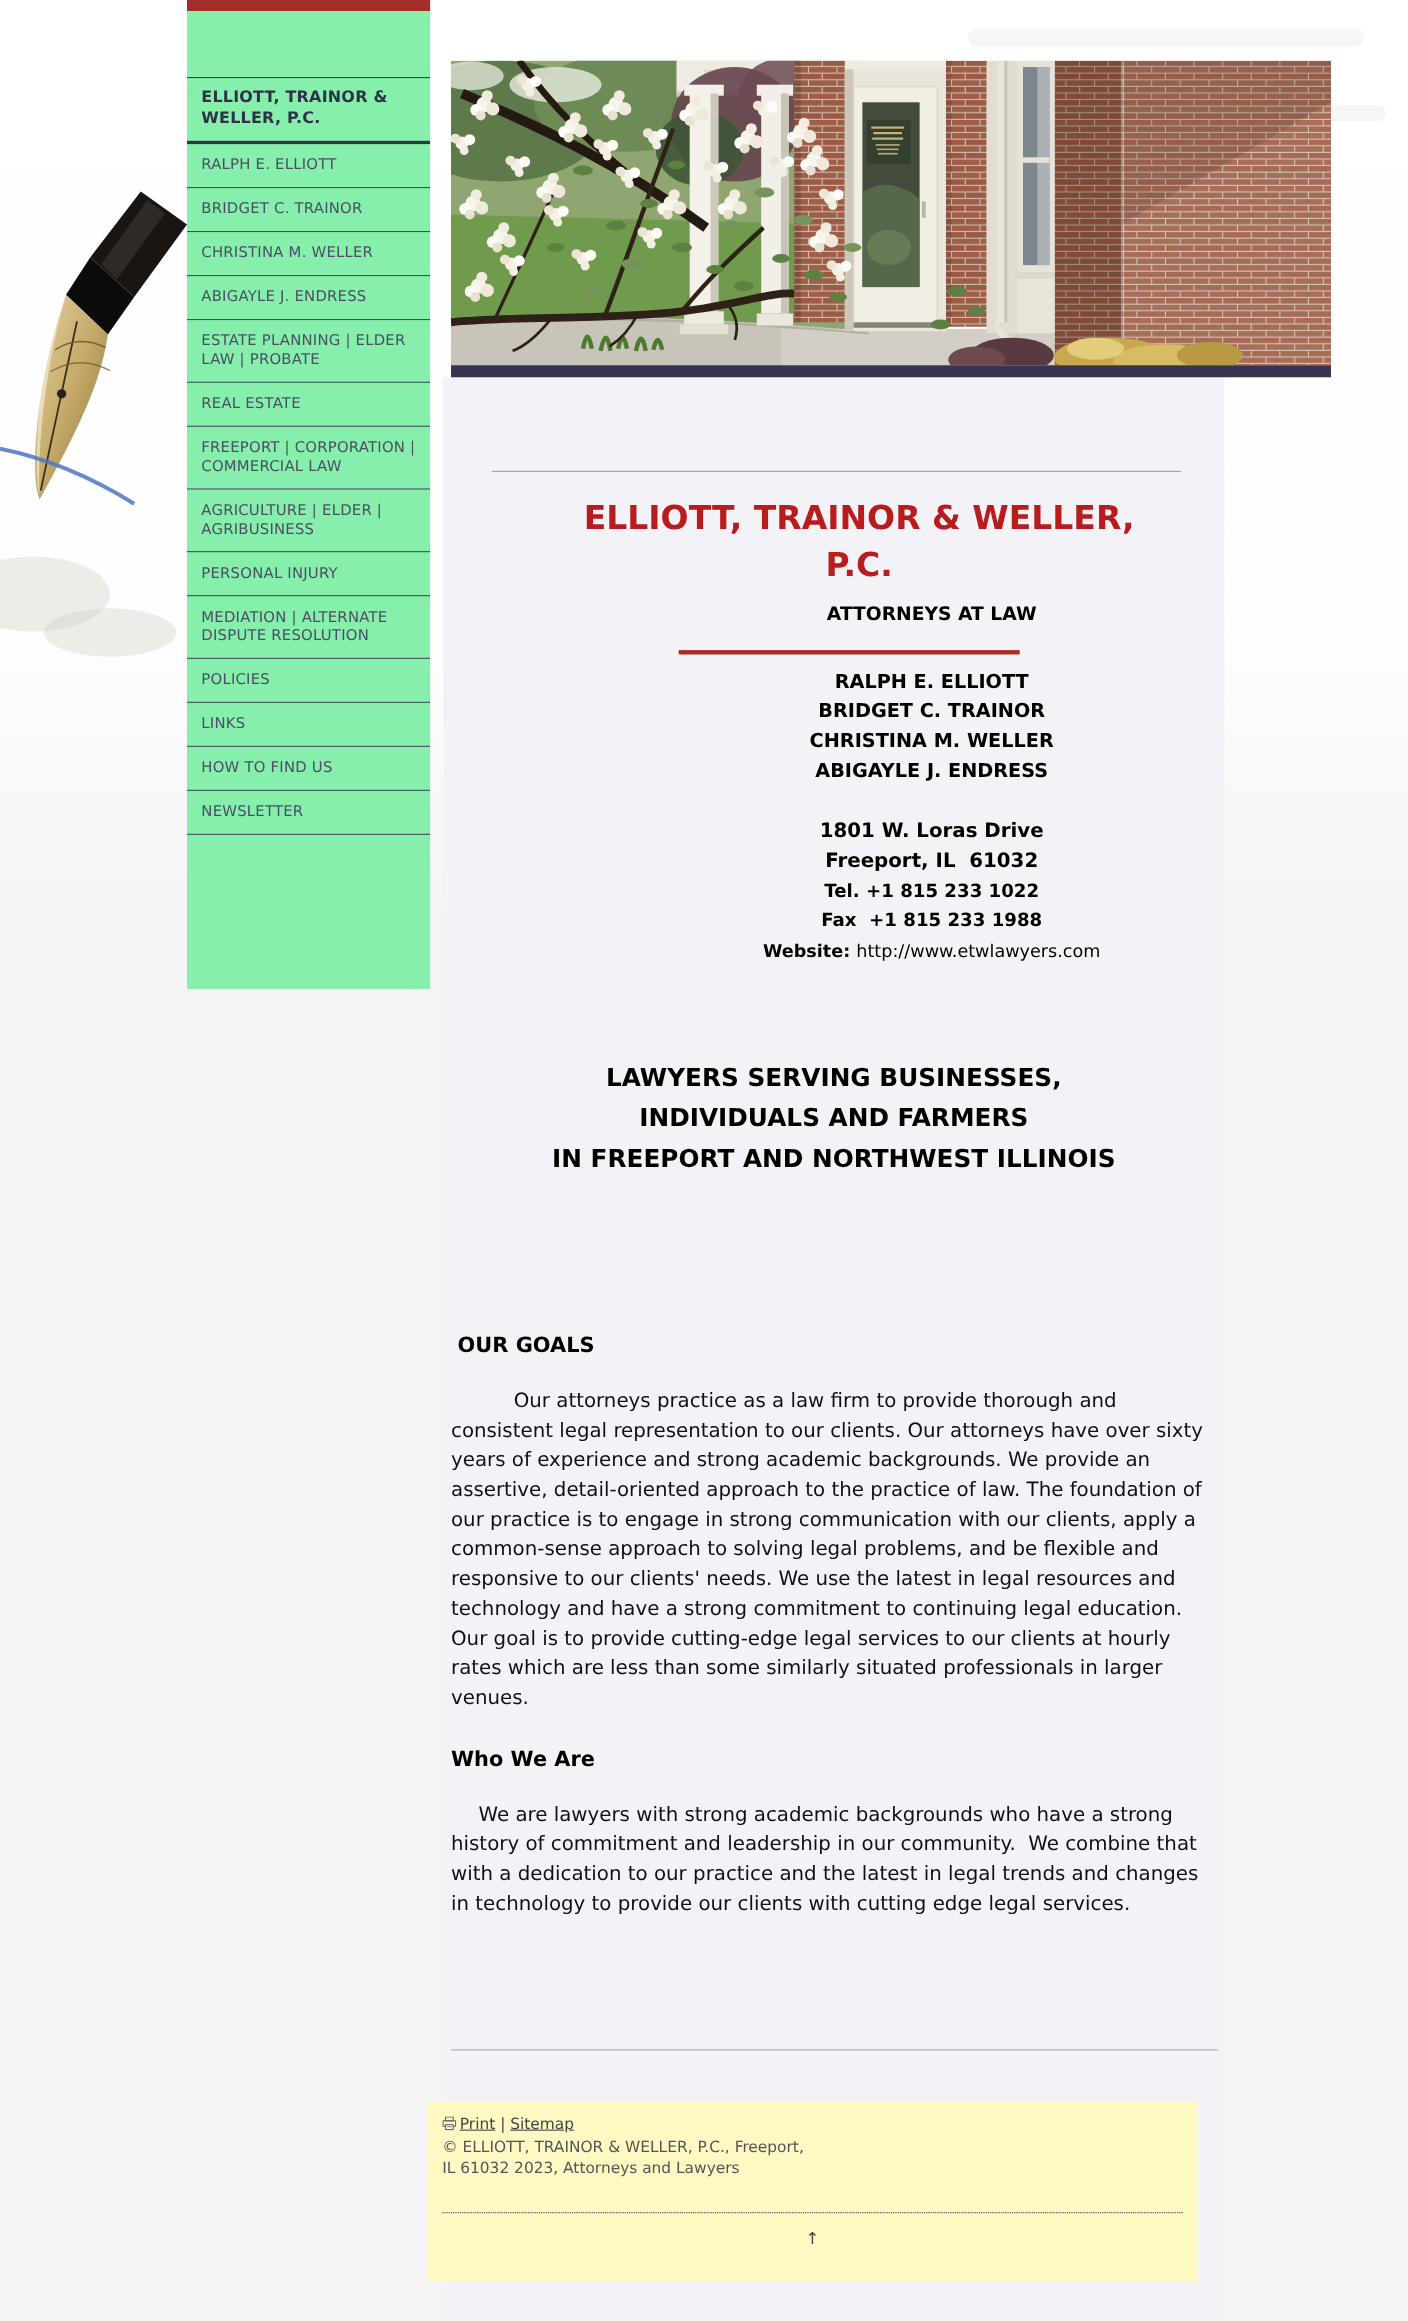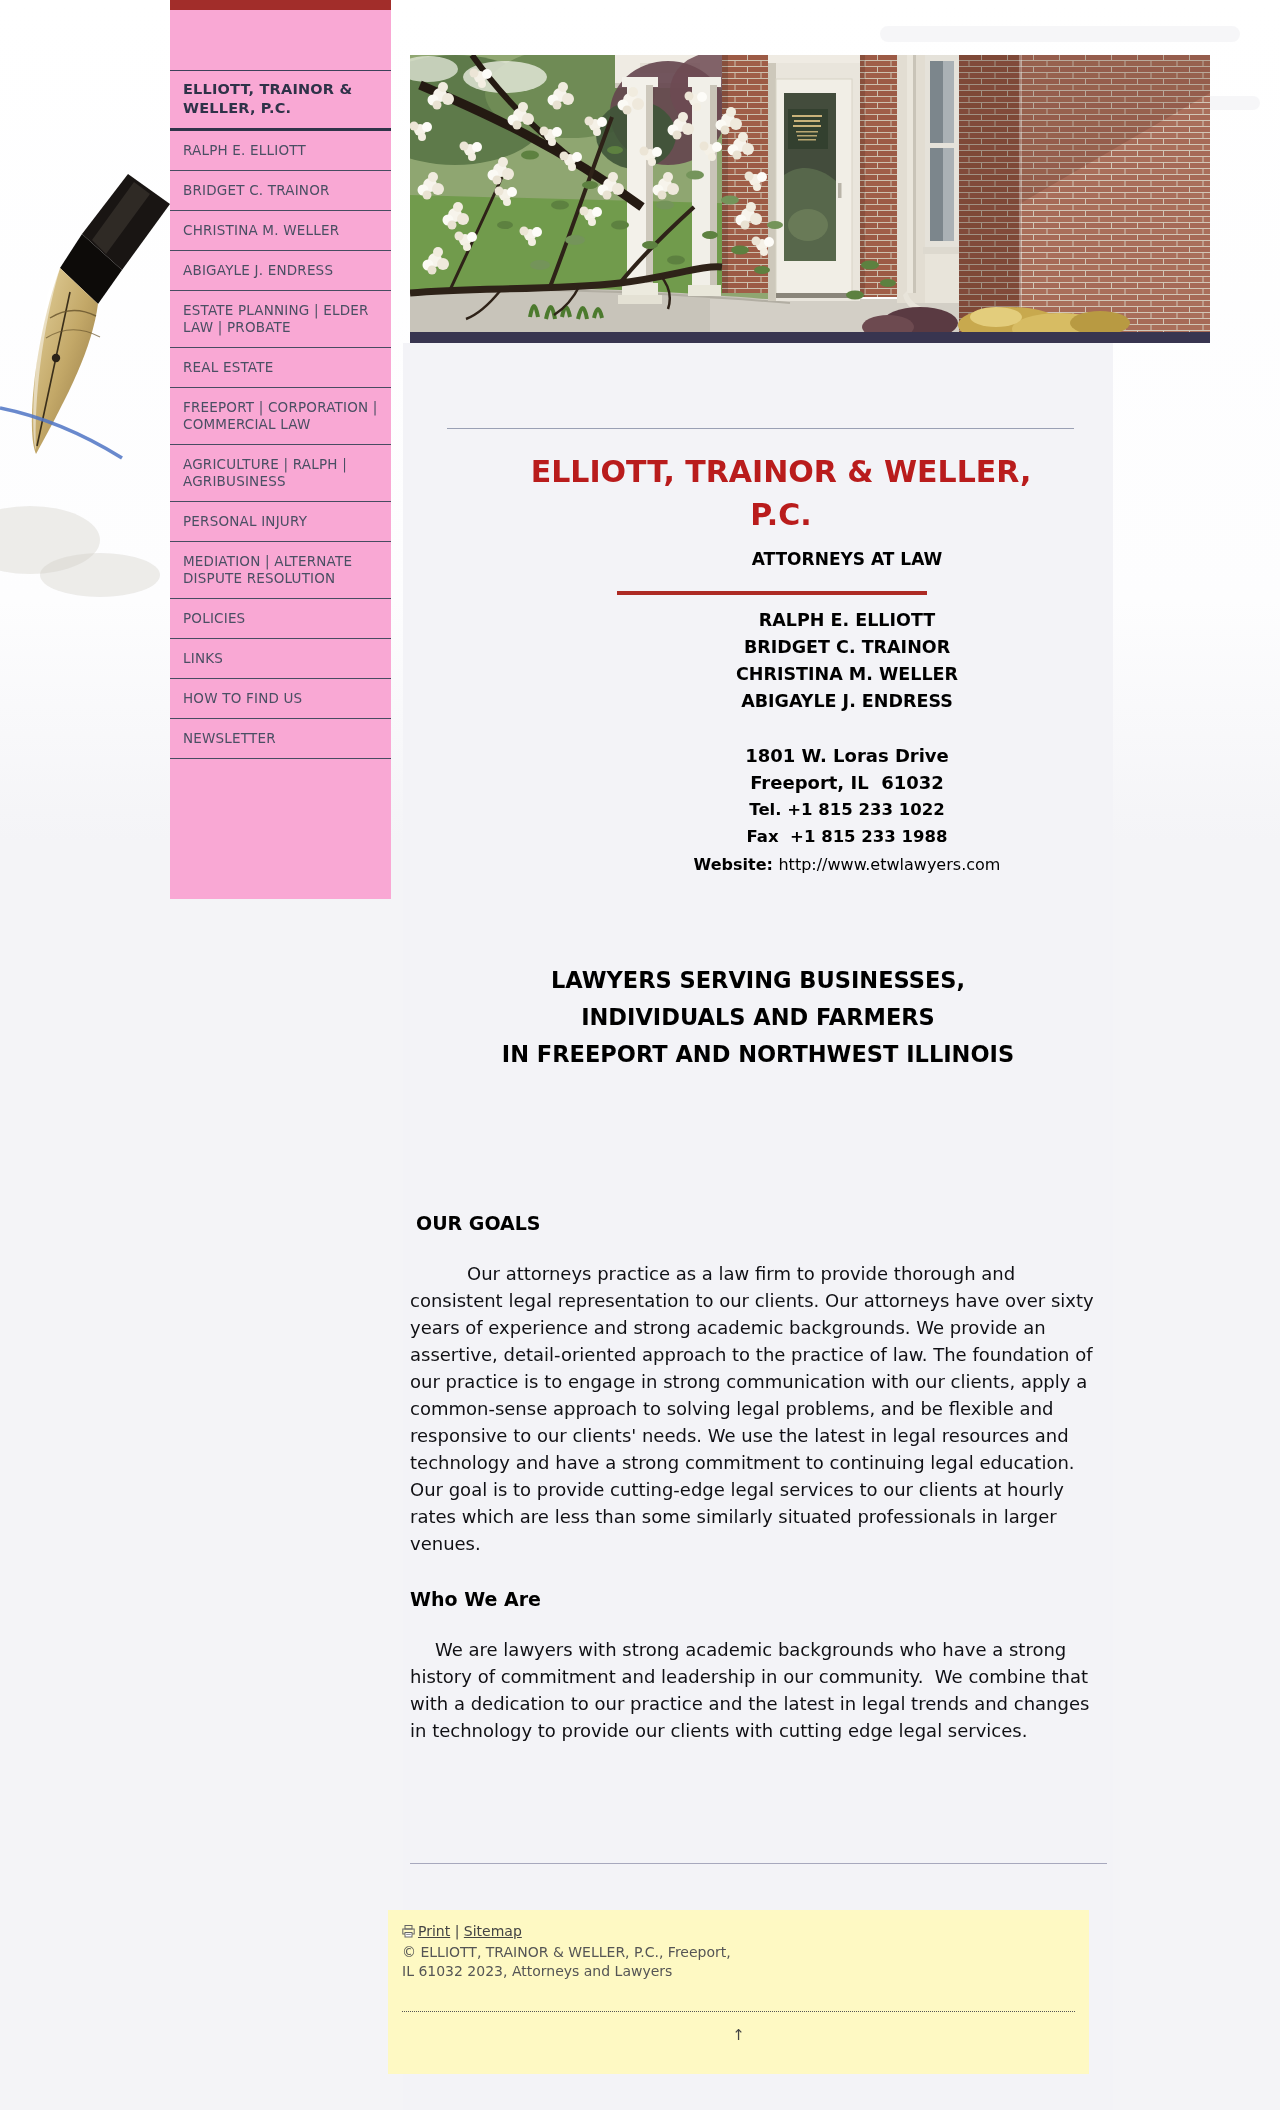--- a/index.html
+++ b/index.html
@@ -6,21 +6,21 @@
   body{background:#f4f4f7;font-family:"DejaVu Sans","Liberation Sans",sans-serif;color:#111;}
   #page{position:relative;width:1280px;height:2110px;overflow:hidden;background:#f4f4f7;}
 
   
   .topstrip{position:absolute;left:0;top:0;width:1280px;height:880px;
     background:linear-gradient(#ffffff 0px,#fdfdfe 600px,#f4f4f7 840px);}
   .streak{position:absolute;background:#f0f0f3;border-radius:20px;opacity:.6;}
   .pen{position:absolute;left:0;top:170px;width:190px;height:430px;}
 
   
-  .sidebar{position:absolute;left:170px;top:0;width:221px;background:#f9a8d4;padding-bottom:140px;}
+  .sidebar{position:absolute;left:170px;top:0;width:221px;background:#86efac;padding-bottom:140px;}
   .redbar{height:10px;background:#a22d2a;}
   .sb-space{height:60px;}
   .sb-title{border-top:1px solid #3c415a;border-bottom:3px solid #2f3449;padding:9px 13px 10px;
     font-size:14.5px;font-weight:bold;color:#2e3248;line-height:19px;letter-spacing:.2px;}
   .sb-item{padding:11px 13px;font-size:13.5px;color:#4a4f63;line-height:17px;
     border-bottom:1px solid #474c61;letter-spacing:.2px;cursor:pointer;}
 
   
   .banner{position:absolute;left:410px;top:55px;width:800px;height:277px;overflow:hidden;}
   .navybar{position:absolute;left:410px;top:332px;width:800px;height:11px;background:#383550;}
@@ -99,21 +99,21 @@
     <div class="redbar"></div>
     <div class="sb-space"></div>
     <div class="sb-title">ELLIOTT, TRAINOR &amp; WELLER, P.C.</div>
     <div class="sb-item">RALPH E. ELLIOTT</div>
     <div class="sb-item">BRIDGET C. TRAINOR</div>
     <div class="sb-item">CHRISTINA M. WELLER</div>
     <div class="sb-item">ABIGAYLE J. ENDRESS</div>
     <div class="sb-item">ESTATE PLANNING | ELDER LAW | PROBATE</div>
     <div class="sb-item">REAL ESTATE</div>
     <div class="sb-item">FREEPORT | CORPORATION | COMMERCIAL LAW</div>
-    <div class="sb-item">AGRICULTURE | RALPH | AGRIBUSINESS</div>
+    <div class="sb-item">AGRICULTURE | ELDER | AGRIBUSINESS</div>
     <div class="sb-item">PERSONAL INJURY</div>
     <div class="sb-item">MEDIATION | ALTERNATE DISPUTE RESOLUTION</div>
     <div class="sb-item">POLICIES</div>
     <div class="sb-item">LINKS</div>
     <div class="sb-item">HOW TO FIND US</div>
     <div class="sb-item">NEWSLETTER</div>
   </div>
 
   <div class="contentbg"></div>
 

